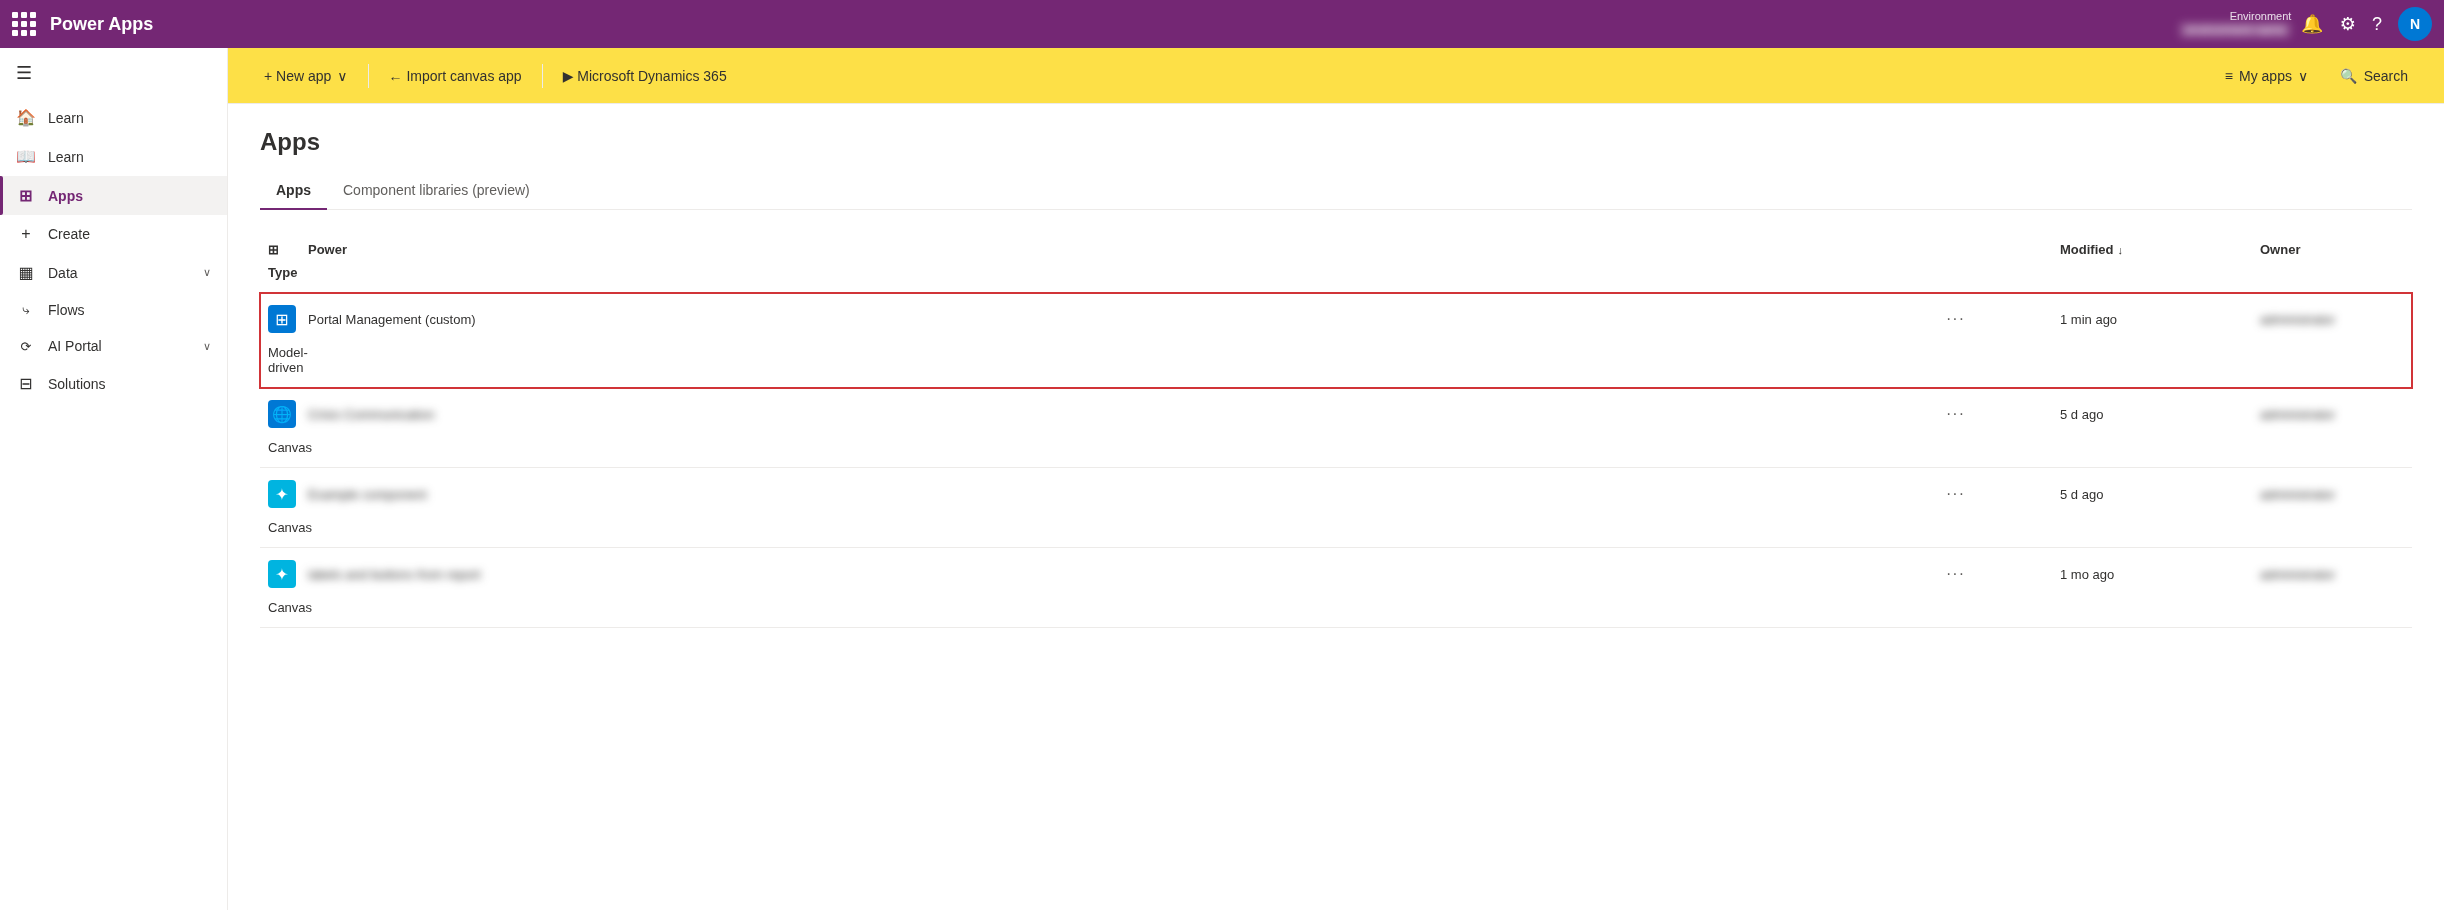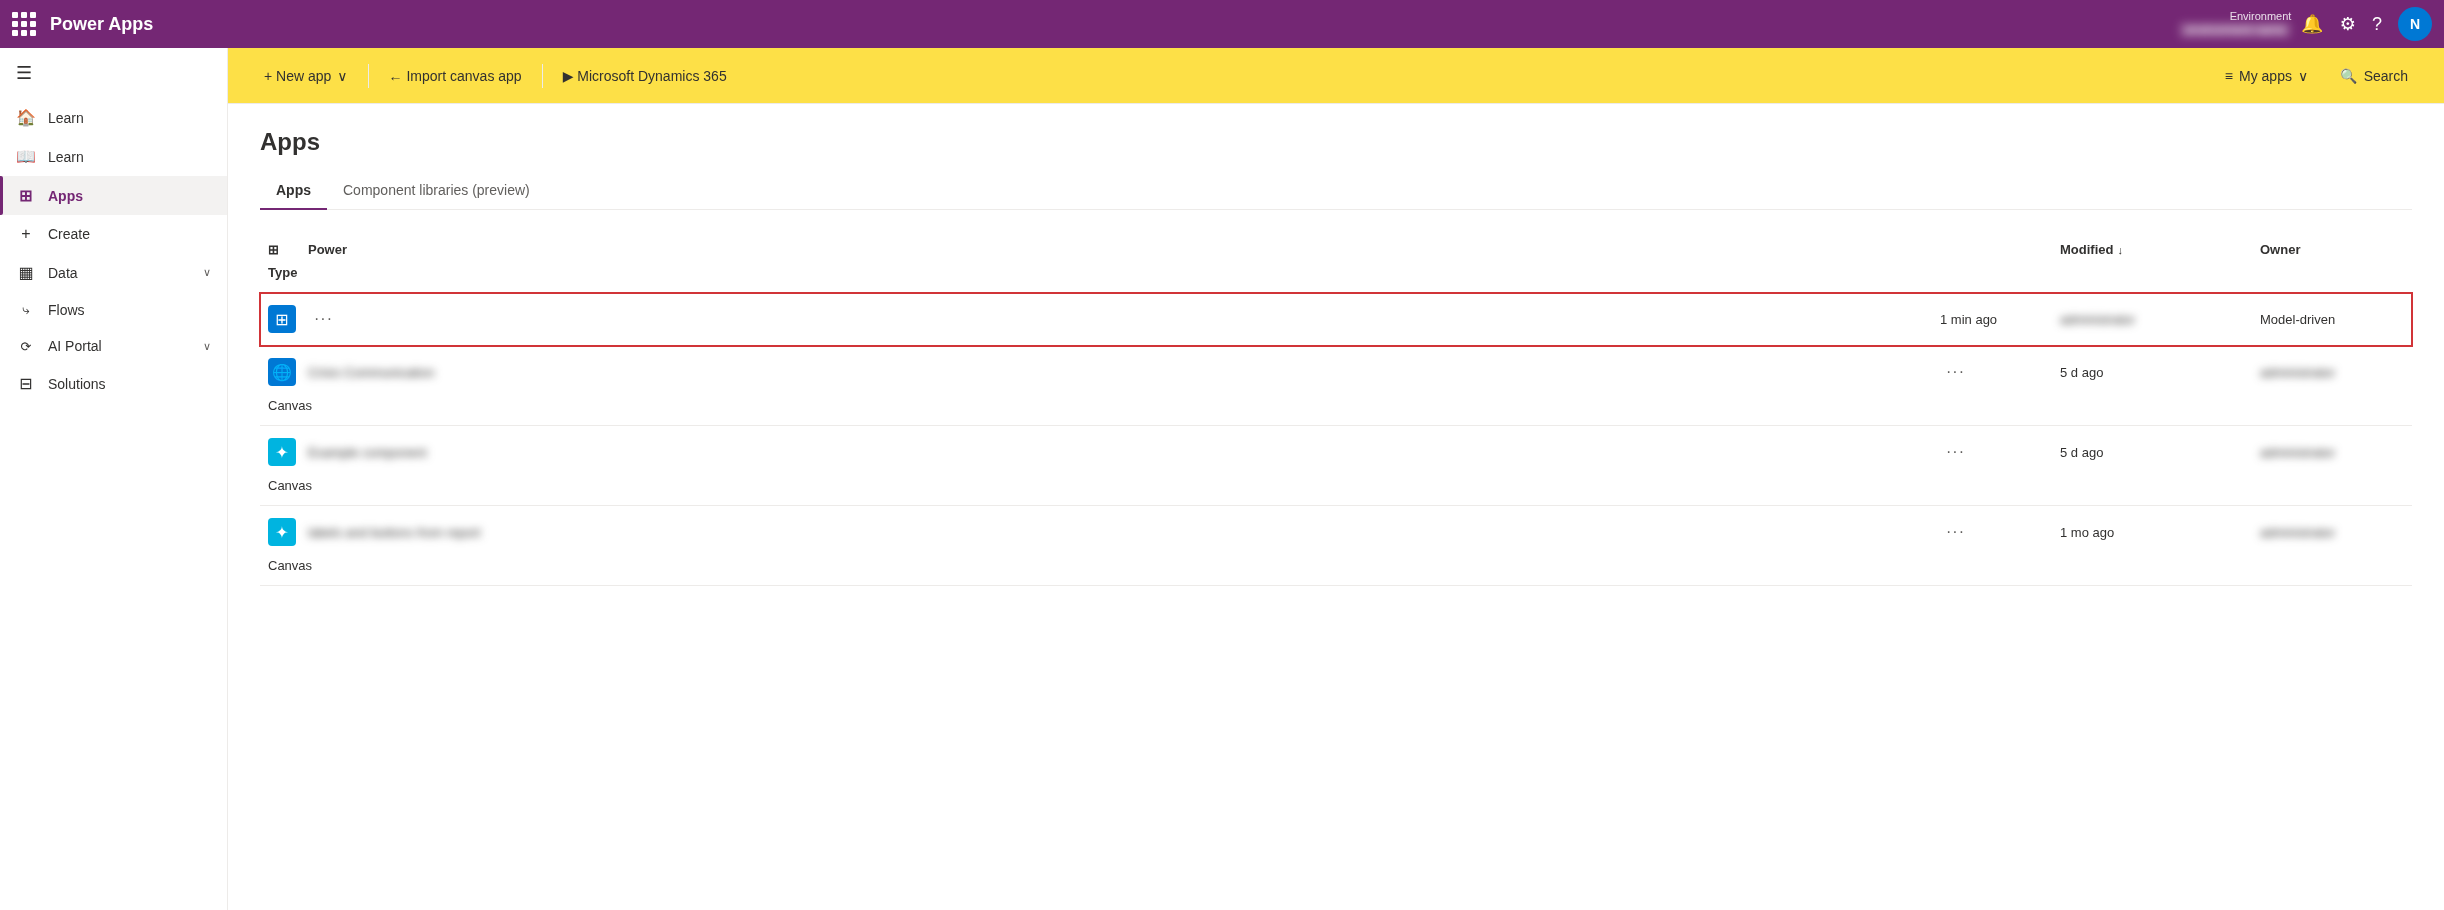--- a/index.html
+++ b/index.html
@@ -442,20 +442,23 @@
         <div class="col-header">
           <span>Type</span>
         </div>
       </div>
 
       <div class="table-row row-highlighted">
         <div class="cell">
           <div class="app-icon model-driven">⊞</div>
         </div>
         <div class="cell">
+          <span>Portal Management (custom)</span>
+        </div>
+        <div class="cell">
           <span class="more-btn">···</span>
         </div>
         <div class="cell">
           <span>1 min ago</span>
         </div>
         <div class="cell">
           <span style="filter:blur(4px);">administrator</span>
         </div>
         <div class="cell">
           <span>Model-driven</span>

